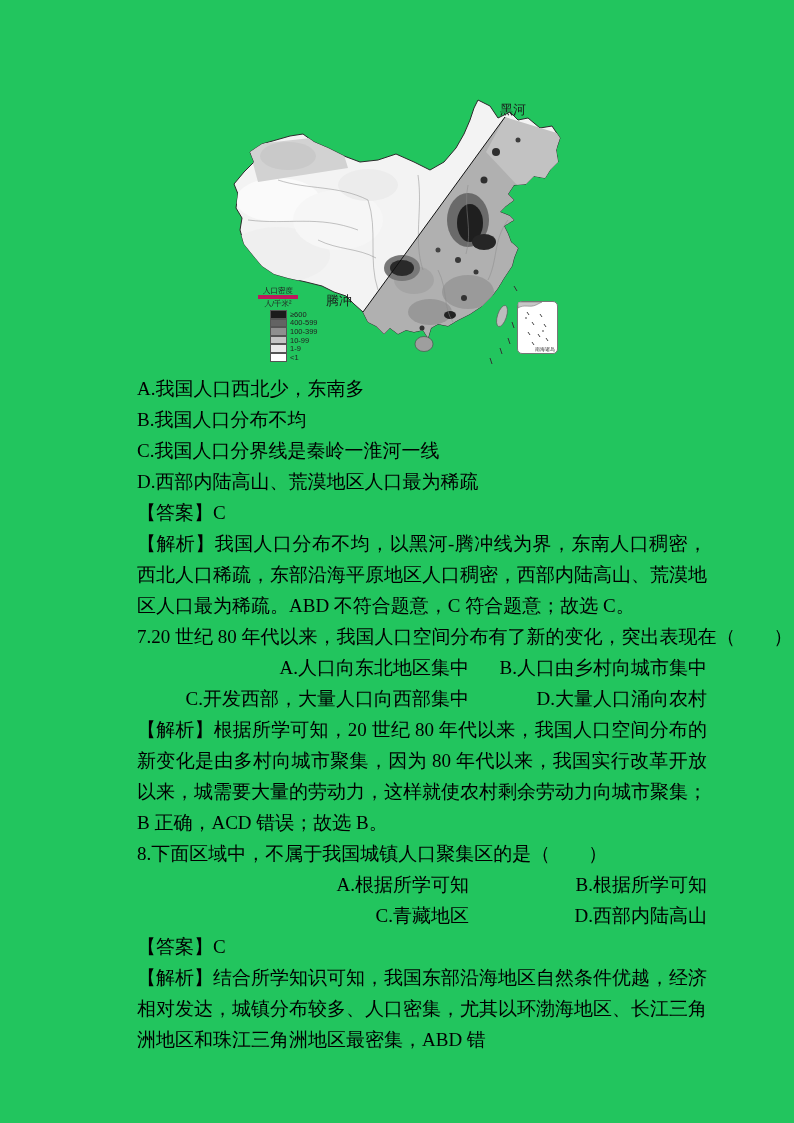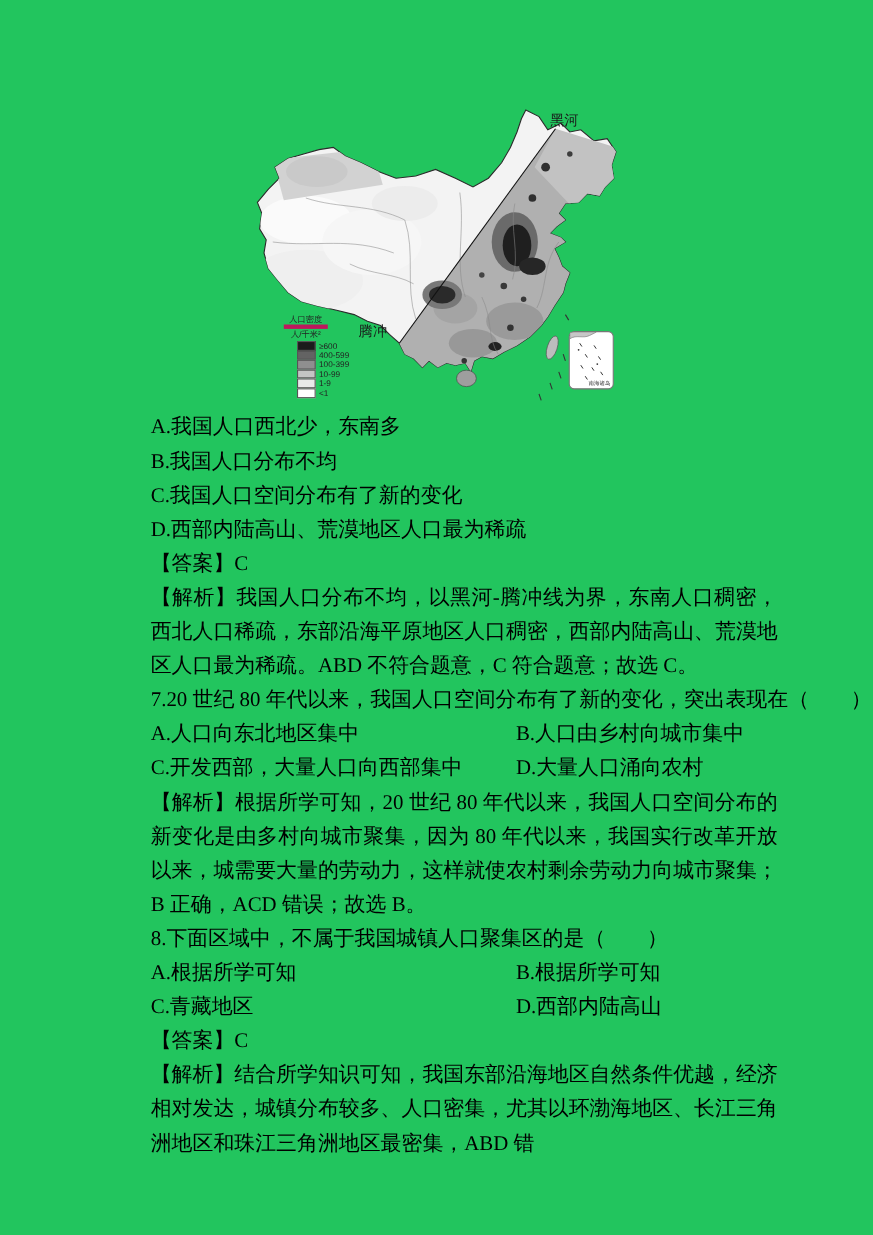--- a/index.html
+++ b/index.html
@@ -34,21 +34,21 @@
   }
 
   
   .content{
     position:absolute;left:113px;top:373px;width:570px;
     font-size:19px;line-height:31px;margin-left:24px;
   }
   .ln{display:block;white-space:nowrap;}
   .para{margin:0;text-align:justify;text-justify:inter-ideograph;}
   .optrow{display:grid;grid-template-columns:332px 1fr;}
-  .optrow span{white-space:nowrap;}
+  .optrow span{white-space:nowrap;text-align:right;}
 </style>
 </head>
 <body>
 
 <div class="page">
 
   <div class="map-wrap">
     <svg width="360" height="285" viewBox="0 0 360 285">
       <defs>
         <clipPath id="cnClip">
@@ -194,21 +194,21 @@
         <circle cx="25" cy="29" r="0.8" fill="#333"></circle>
       </svg>
       <span class="inset-label">南海诸岛</span>
     </div>
   </div>
 
   <div class="content">
 
     <span class="ln">A.我国人口西北少，东南多</span>
     <span class="ln">B.我国人口分布不均</span>
-    <span class="ln">C.我国人口空间分布有了新的变化</span>
+    <span class="ln">C.我国人口分界线是秦岭一淮河一线</span>
     <span class="ln">D.西部内陆高山、荒漠地区人口最为稀疏</span>
     <span class="ln">【答案】C</span>
     <p class="para">【解析】我国人口分布不均，以黑河-腾冲线为界，东南人口稠密，西北人口稀疏，东部沿海平原地区人口稠密，西部内陆高山、荒漠地区人口最为稀疏。ABD 不符合题意，C 符合题意；故选 C。</p>
 
     <span class="ln">7.20 世纪 80 年代以来，我国人口空间分布有了新的变化，突出表现在（　　）</span>
     <div class="optrow">
       <span>A.人口向东北地区集中</span>
       <span>B.人口由乡村向城市集中</span>
     </div>
     <div class="optrow">

